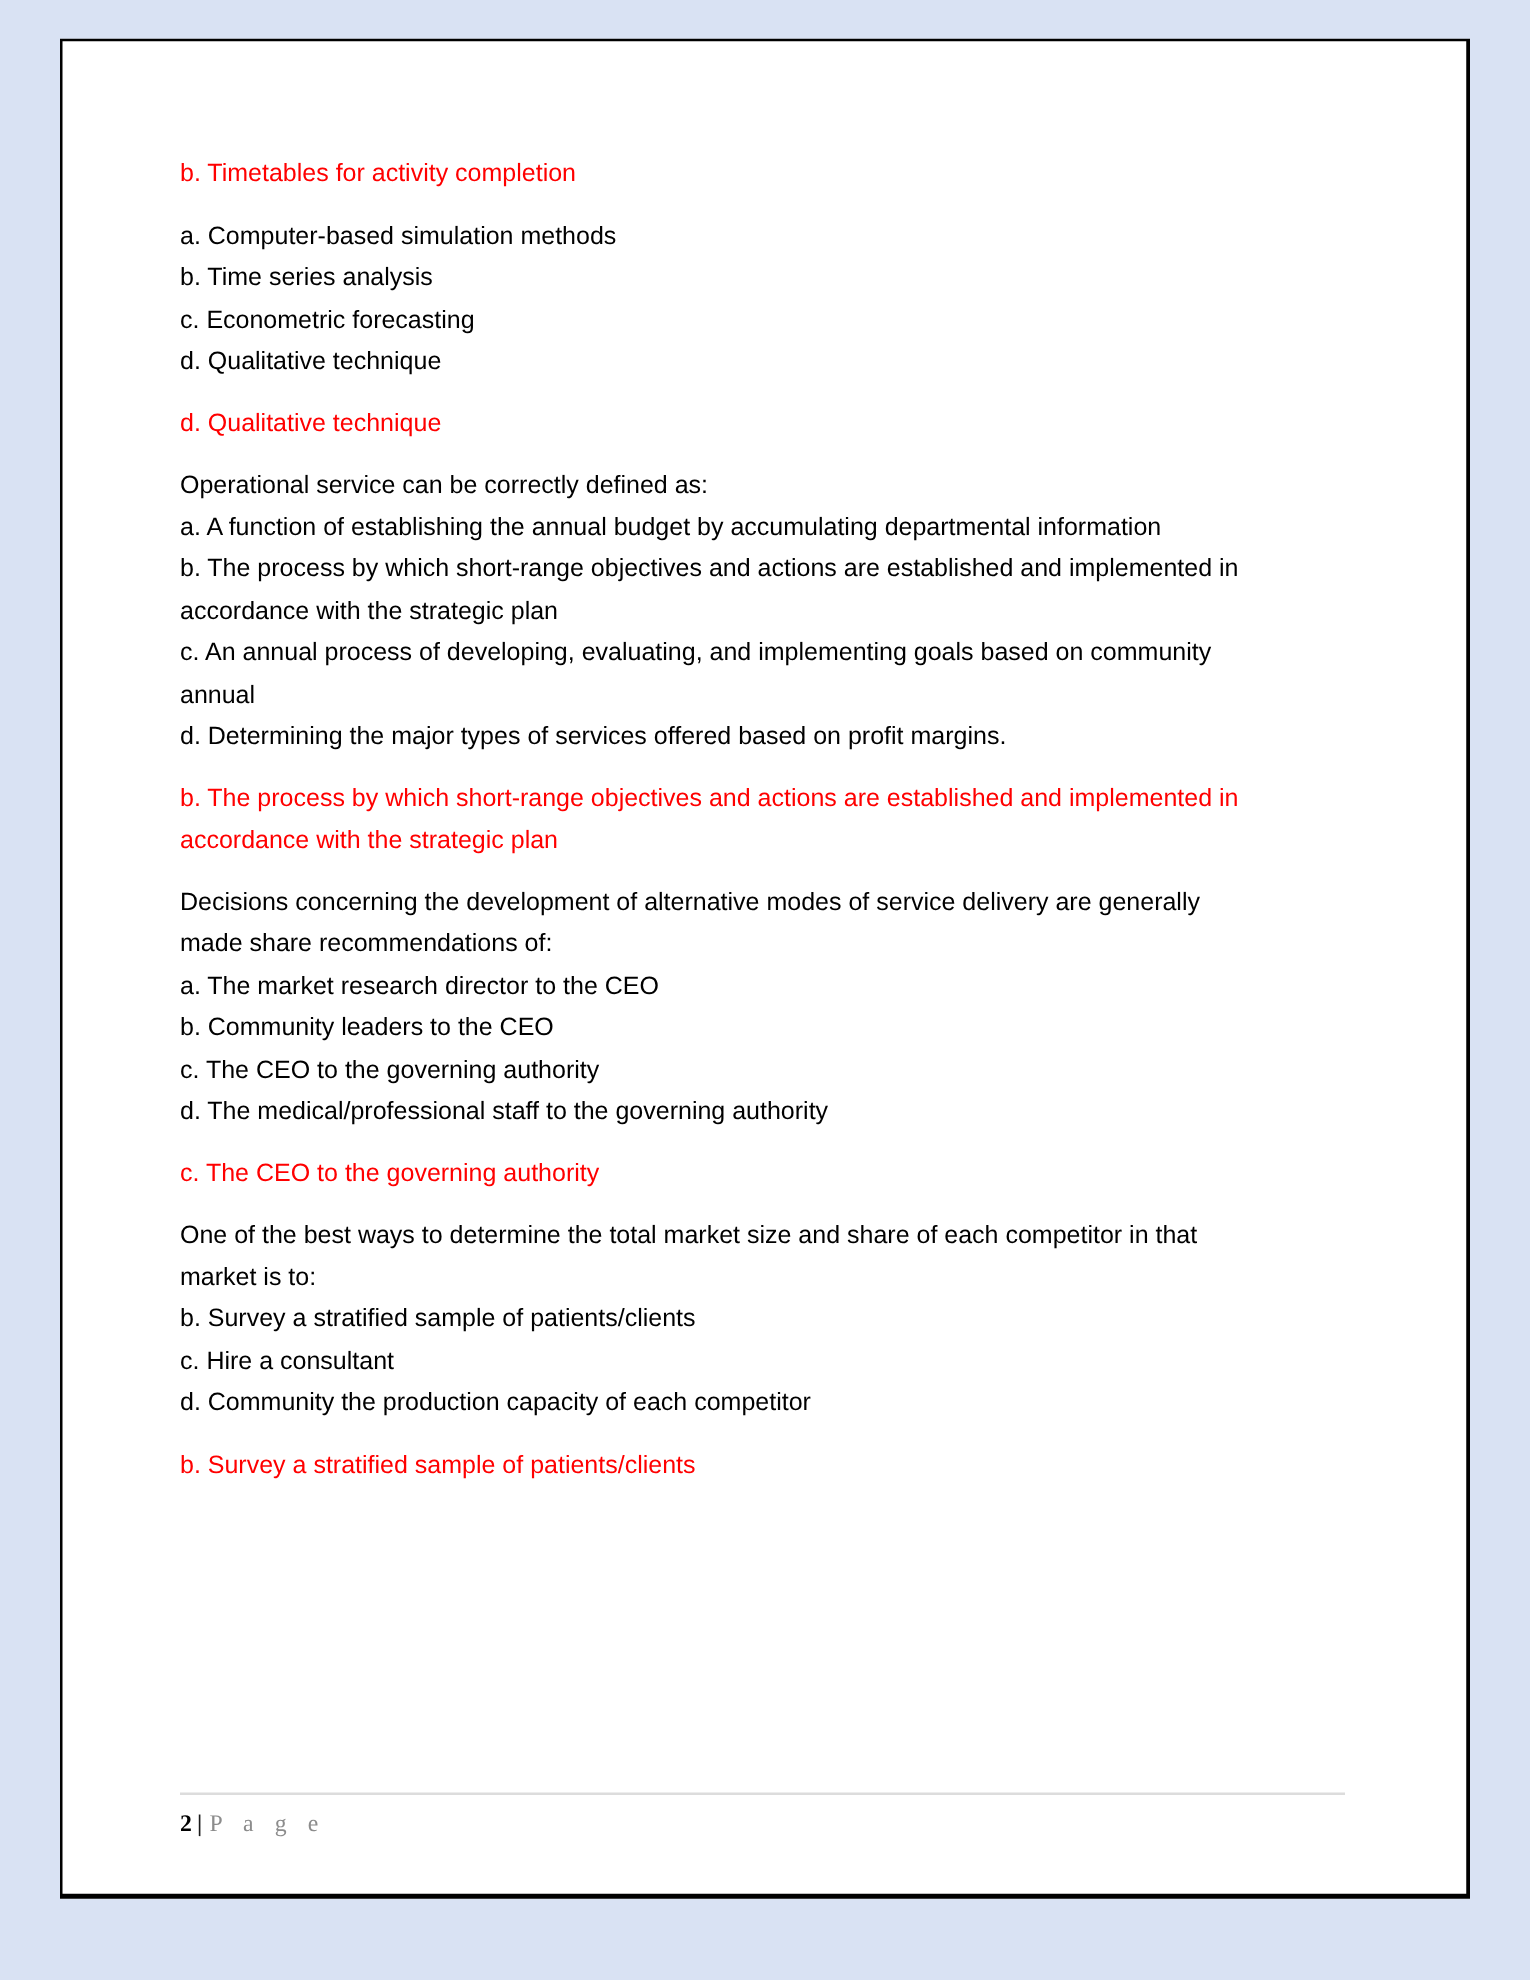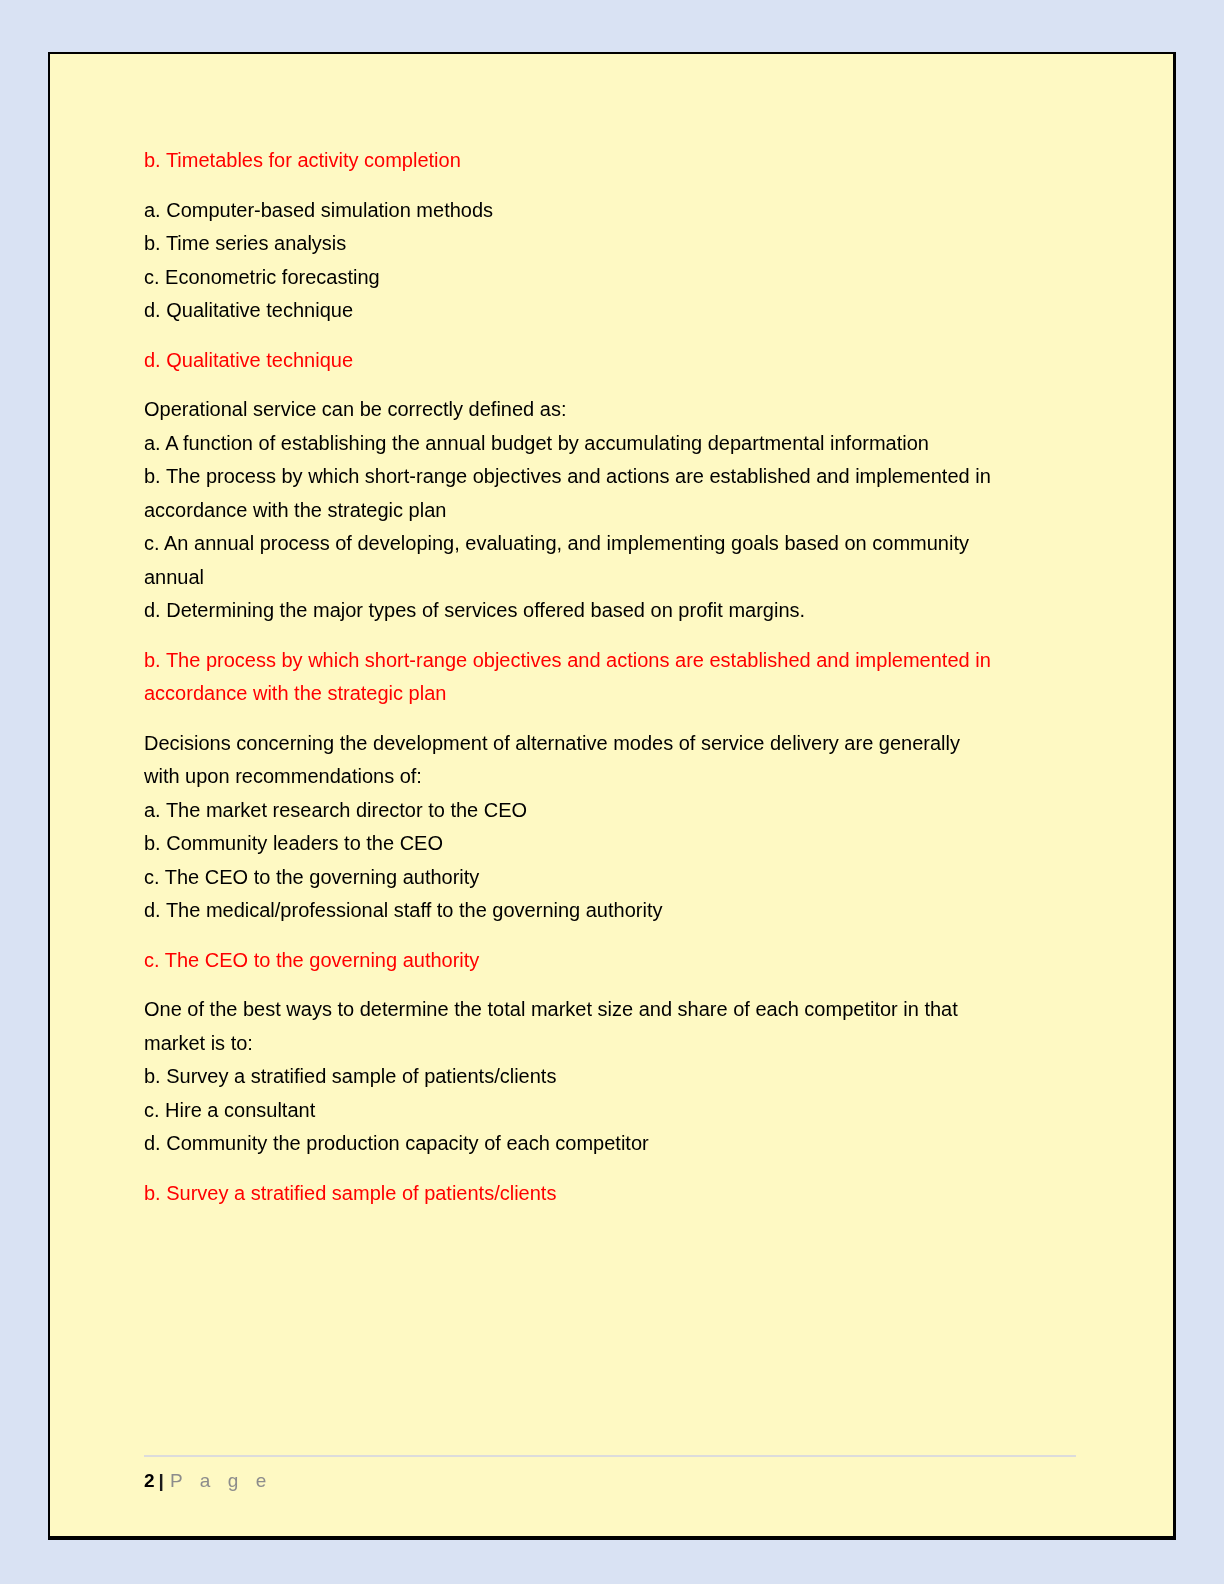--- a/index.html
+++ b/index.html
@@ -11,28 +11,28 @@
     height: 1584px;
     background: #d9e2f3;
     font-family: "Liberation Sans", "DejaVu Sans", sans-serif;
     color: #000000;
     position: relative;
     overflow: hidden;
   }
   .page-frame {
     position: absolute;
     left: 48px;
-    top: 52px;
+    top: 31px;
     width: 1128px;
     height: 1488px;
     box-sizing: border-box;
     border: 2px solid #000000;
     border-right-width: 3px;
     border-bottom-width: 4px;
-    background: #fef9c3;
+    background: #ffffff;
   }
   .doc-body {
     position: absolute;
     left: 94px;
     top: 90px;
     width: 944px;
   }
   .block {
     margin: 0 0 16px 0;
     font-size: 20px;
@@ -48,20 +48,21 @@
     white-space: nowrap;
   }
   .page-footer {
     position: absolute;
     left: 94px;
     width: 932px;
     top: 1401px;
     border-top: 2px solid #dcdcdc;
     padding-top: 13px;
     font-size: 19px;
+    font-family: Liberation Serif, serif;
   }
   .footer-number {
     font-weight: bold;
     color: #000000;
   }
   .footer-sep {
     color: #1a1a1a;
     font-weight: bold;
     padding: 0 6px 0 4px;
   }
@@ -96,21 +97,21 @@
         <div class="line">c. An annual process of developing, evaluating, and implementing goals based on community</div>
         <div class="line">annual</div>
         <div class="line">d. Determining the major types of services offered based on profit margins.</div>
       </div>
       <div class="block answer">
         <div class="line">b. The process by which short-range objectives and actions are established and implemented in</div>
         <div class="line">accordance with the strategic plan</div>
       </div>
       <div class="block question">
         <div class="line">Decisions concerning the development of alternative modes of service delivery are generally</div>
-        <div class="line">with upon recommendations of:</div>
+        <div class="line">made share recommendations of:</div>
         <div class="line">a. The market research director to the CEO</div>
         <div class="line">b. Community leaders to the CEO</div>
         <div class="line">c. The CEO to the governing authority</div>
         <div class="line">d. The medical/professional staff to the governing authority</div>
       </div>
       <div class="block answer">
         <div class="line">c. The CEO to the governing authority</div>
       </div>
       <div class="block question">
         <div class="line">One of the best ways to determine the total market size and share of each competitor in that</div>

